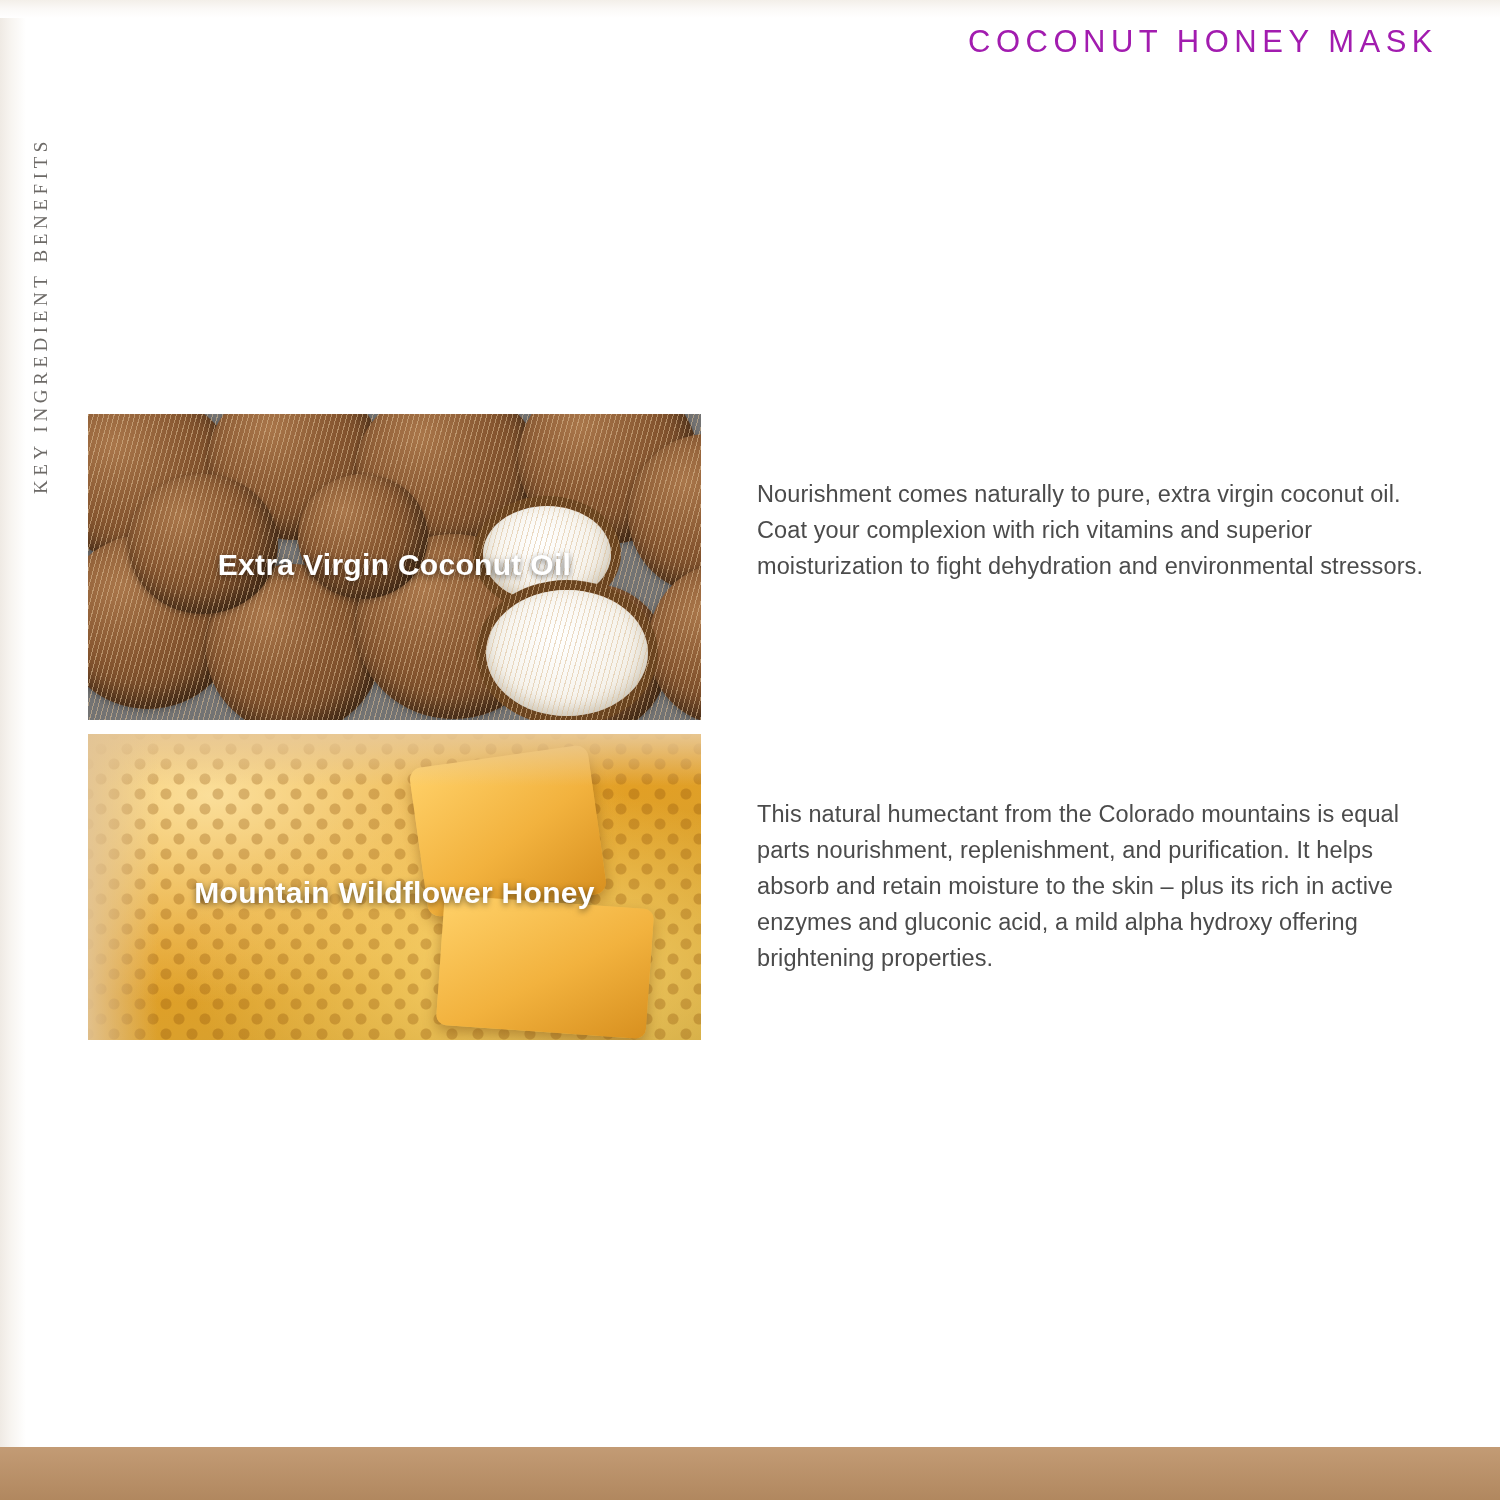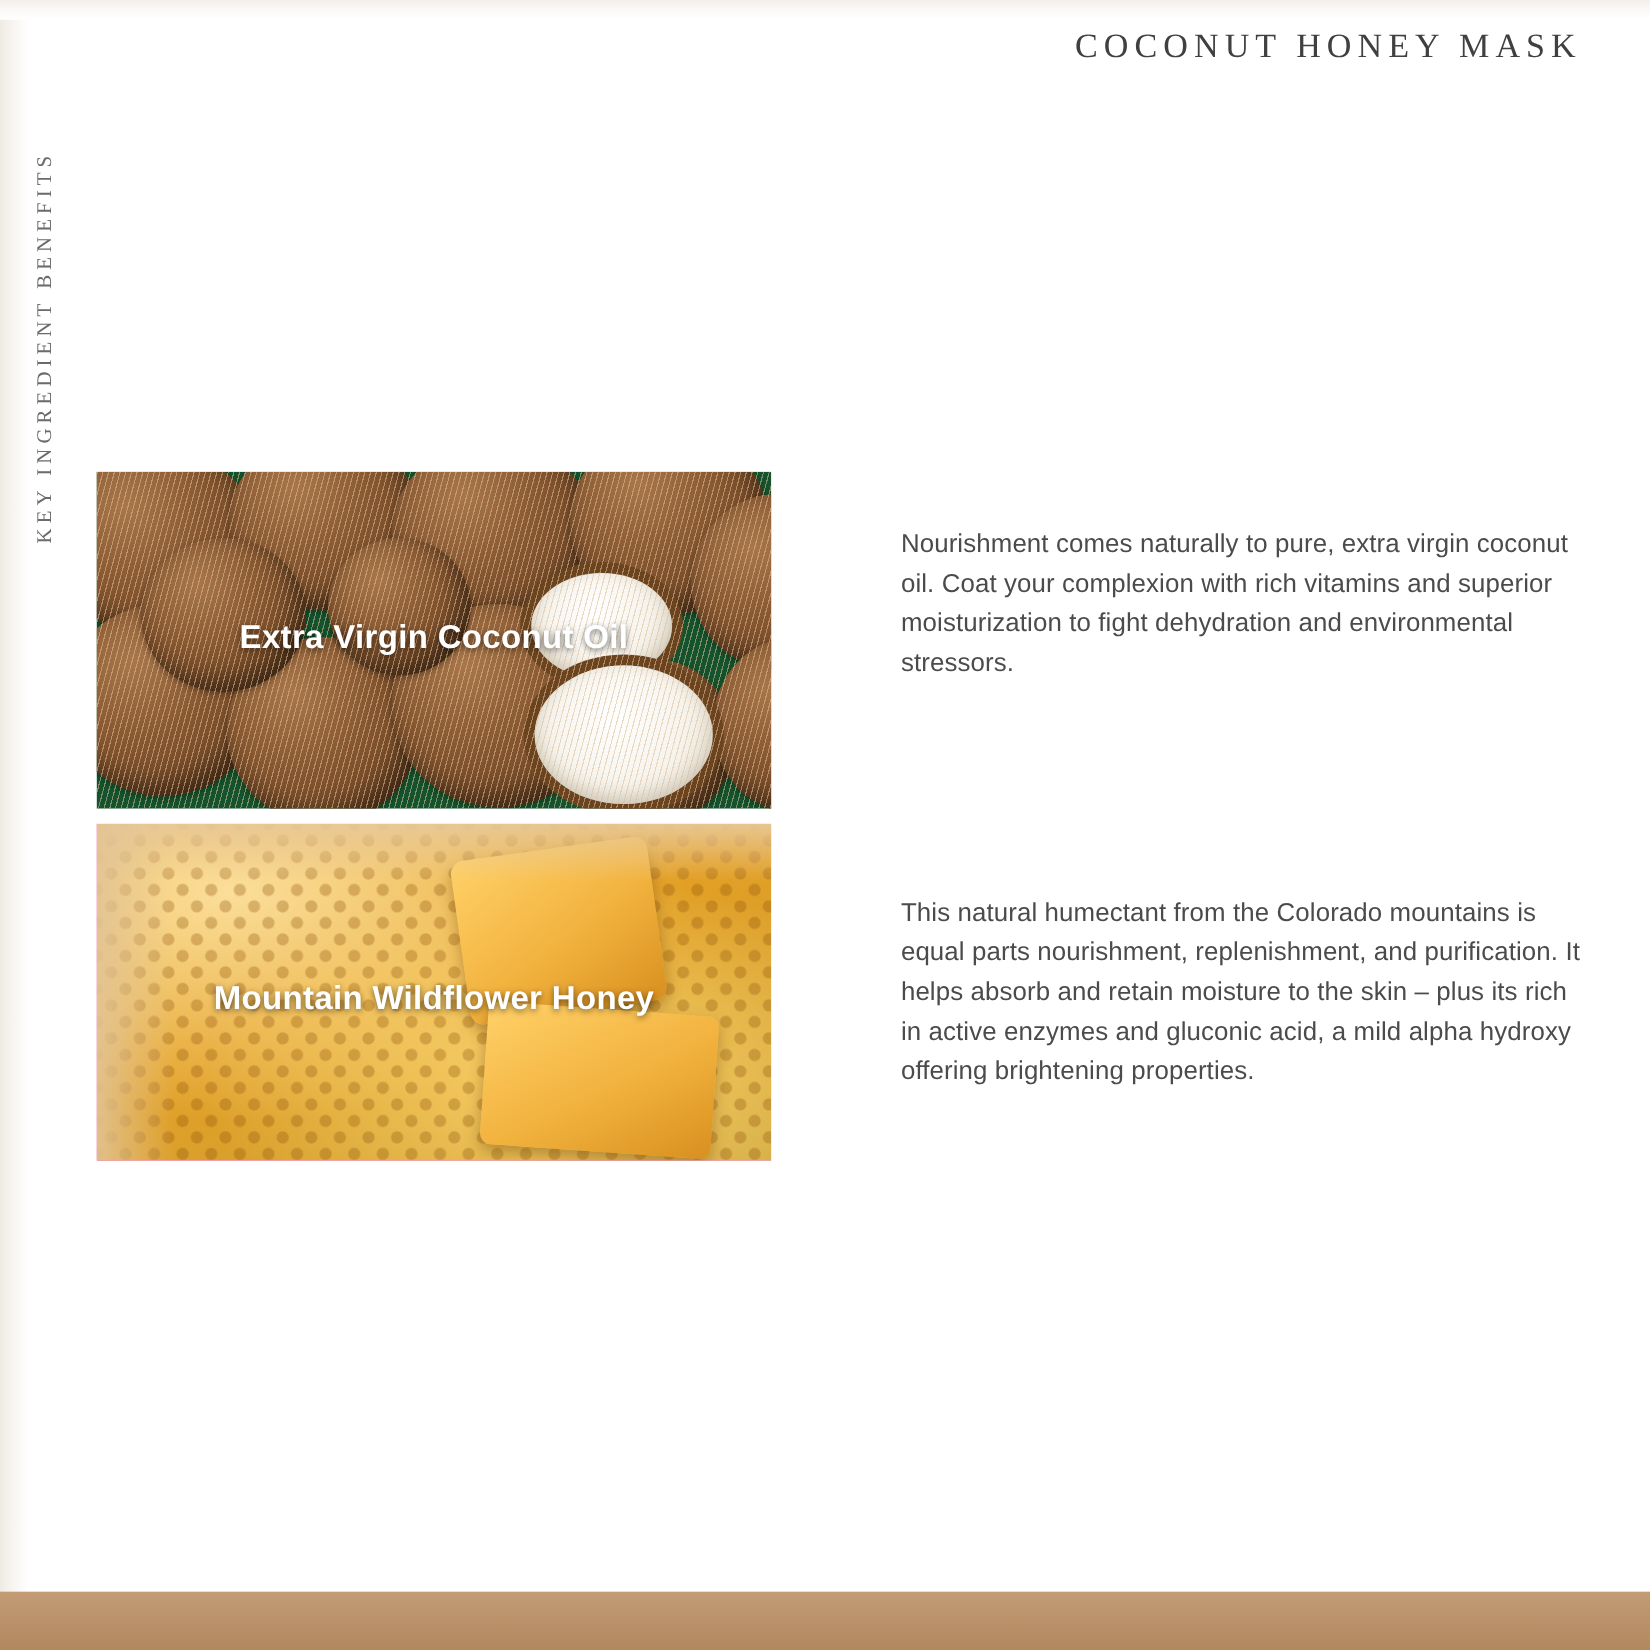--- a/index.html
+++ b/index.html
@@ -34,24 +34,24 @@
     left: 0; top: 0;
     width: 1500px; height: 18px;
     background: linear-gradient(to bottom, #f3efe9 0%, #fbf9f7 50%, #ffffff 100%);
     pointer-events: none;
   }
 
   .header-title {
     position: absolute;
     right: 62px;
     top: 24px;
-    font-family: Liberation Serif, serif;
+    font-family: Liberation Sans, sans-serif;
     font-size: 31px;
     letter-spacing: 5.5px;
-    color: #404040;
+    color: #a21caf;
     white-space: nowrap;
   }
 
   .vertical-label {
     position: absolute;
     left: 30px;
     top: 494px;
     width: 470px;
     transform: rotate(-90deg);
     transform-origin: left top;
@@ -92,22 +92,21 @@
     color: #ffffff;
     font-weight: bold;
     font-size: 30px;
     letter-spacing: 0.3px;
     text-shadow: 0 2px 6px rgba(0,0,0,0.55);
     pointer-events: none;
   }
 
   
   .coconuts {
-    background: #14532d;
-    margin-top: 15px;
+    background: #737373;
   }
   .coconuts .caption { top: 134px; }
   .coconuts .husk {
     position: absolute;
     border-radius: 50%;
     background: radial-gradient(circle at 35% 30%, #a9764a 0%, #85552f 45%, #5d3a1e 100%);
     box-shadow: inset -8px -10px 22px rgba(0,0,0,0.45), 0 2px 6px rgba(0,0,0,0.3);
   }
   .coconuts .fiber {
     position: absolute;
@@ -160,21 +159,21 @@
     background: linear-gradient(to bottom, rgba(232,200,150,0.95), rgba(232,200,150,0));
   }
   .honey .blur-left {
     position: absolute;
     left: 0; top: 0; width: 70px; height: 100%;
     background: linear-gradient(to right, rgba(226,196,150,0.9), rgba(226,196,150,0));
   }
 
   .text-col {
     flex: 1 1 auto;
-    padding-left: 118px;
+    padding-left: 56px;
     padding-top: 62px;
   }
   .text-col p {
     margin: 0;
     font-size: 23.5px;
     line-height: 36px;
     color: #4b4b4b;
     letter-spacing: 0.1px;
   }
   .row-gap { height: 14px; }

